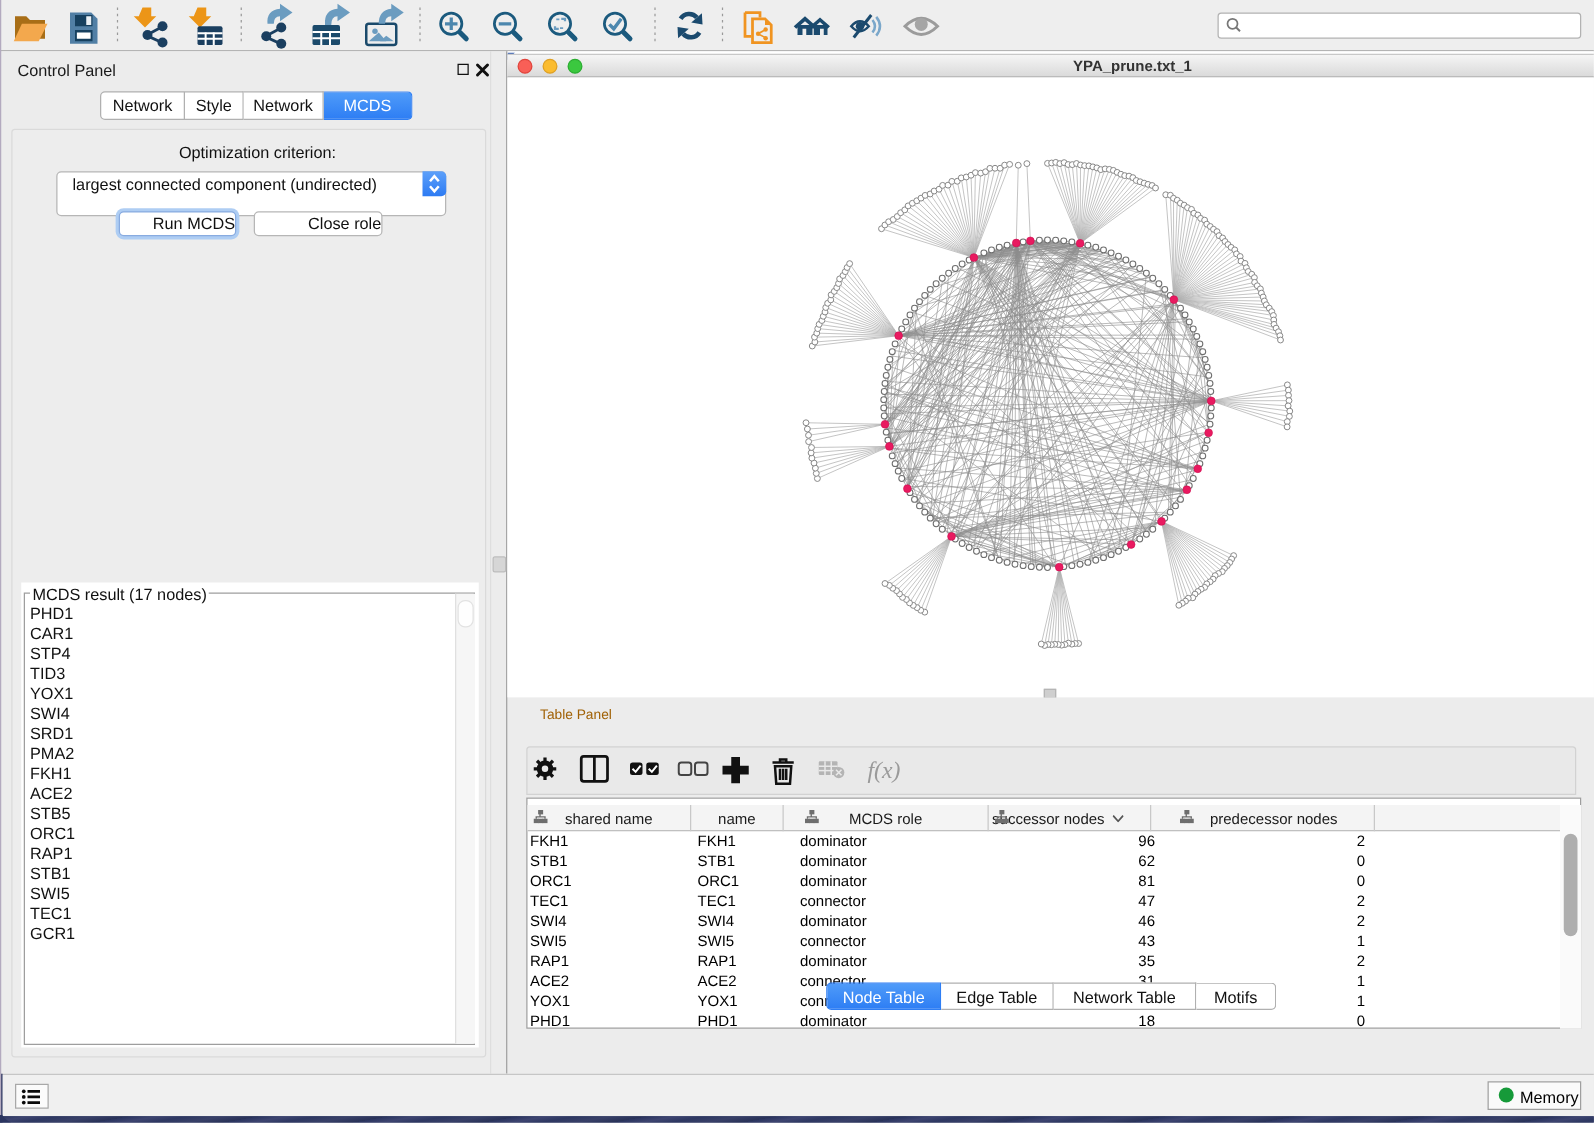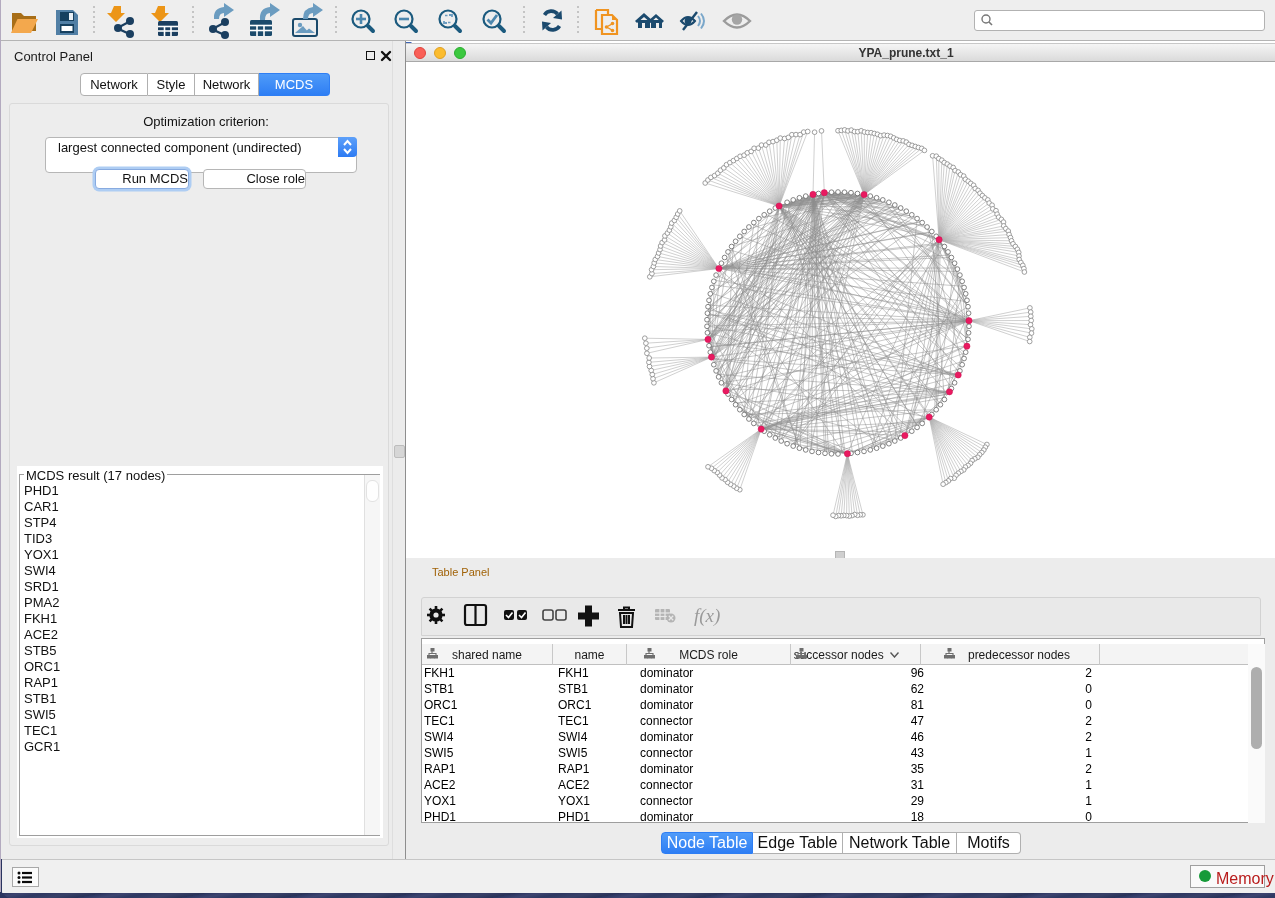--- a/index.html
+++ b/index.html
@@ -38,21 +38,21 @@
 #tptoolbar{position:absolute;left:421px;top:597px;width:840px;height:39px;background:#e9e9e9;border:1px solid #d2d2d2;border-radius:3px 3px 0 0}
 #tablewrap{position:absolute;left:421px;top:638px;width:844px;height:185px;background:#fff;border:1px solid #9e9e9e}
 #thead{position:absolute;left:422px;top:644px;width:826px;height:21px;background:#f4f4f4;border-bottom:1px solid #c0c0c0}
 .thcell{position:absolute;top:644px;height:21px;border-right:1px solid #c8c8c8;font-size:12px;color:#1a1a1a;display:flex;align-items:center;justify-content:center}
 #tbody{position:absolute;left:422px;top:665px;width:826px;font-size:12px;color:#000}
 .trow{height:16px;line-height:16px;position:relative}
 .c1{position:absolute;left:2px}.c2{position:absolute;left:136px}.c3{position:absolute;left:218px}
 .c4{position:absolute;left:391px;width:111px;text-align:right}.c5{position:absolute;left:539px;width:131px;text-align:right}
 #tsb{position:absolute;left:1248px;top:644px;width:17px;height:179px;background:#fafafa}
 #tsbt{position:absolute;left:3px;top:23px;width:11px;height:82px;background:#aeaeae;border-radius:6px}
-#btabs{position:absolute;left:661px;top:832px;height:16px;display:flex;font-size:16px}
+#btabs{position:absolute;left:661px;top:786px;height:16px;display:flex;font-size:13px}
 .btab{height:22px;background:#fff;border:1px solid #b0b0b0;border-left:none;color:#111;display:flex;align-items:center;justify-content:center}
 .btab.sel{background:linear-gradient(#4f9bf9,#2e7ef4);color:#fff;border-color:#2e7ef4;border-radius:4px 0 0 4px;border-left:1px solid #2e7ef4}
 .btab.last{border-radius:0 4px 4px 0}
 #statusbar{position:absolute;left:0;top:859px;width:1275px;height:34px;background:#f0f0f0;border-top:1px solid #c6c6c6}
 #listicon{position:absolute;left:12px;top:867px;width:27px;height:20px;background:#fbfbfb;border:1px solid #a8a8a8}
 #membtn{position:absolute;left:1190px;top:865px;width:75px;height:23px;background:#fafafa;border:1px solid #9f9f9f;font-size:12px;color:#111}
 #wallpaper{position:absolute;left:0;top:893px;width:1275px;height:5px;background:repeating-linear-gradient(170deg,#2b3560 0px,#3d4470 4px,#2e3862 8px,#384068 13px,#293258 18px);background-color:#2d3762}
 #searchbox{position:absolute;left:974px;top:10px;width:291px;height:21px;background:#fff;border:1px solid #b2b2b2;border-radius:3px}
 </style></head><body>
 <div id="toolbar"></div>
@@ -1277,13 +1277,13 @@
       <line x1="10" y1="10.5" x2="20" y2="10.5"></line>
       <line x1="10" y1="15" x2="20" y2="15"></line>
     </g>
 <g fill="#0a0a0a">
       <circle cx="7" cy="6" r="1.5"></circle>
       <circle cx="7" cy="10.5" r="1.5"></circle>
       <circle cx="7" cy="15" r="1.5"></circle>
     </g>
   </svg>
 <div class="abs" style="left:1199px;top:870px;width:12px;height:12px;border-radius:50%;background:#169a39"></div>
-<div class="abs" style="left:1216px;top:870px;font-size:16px;color:#b91c1c">Memory</div>
+<div class="abs" style="left:1216px;top:870px;font-size:13px;color:#000000">Memory</div>
 
 </body></html>

